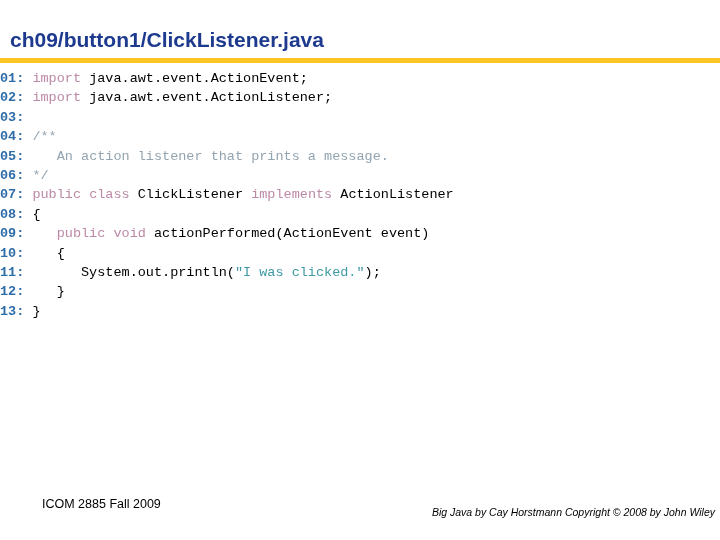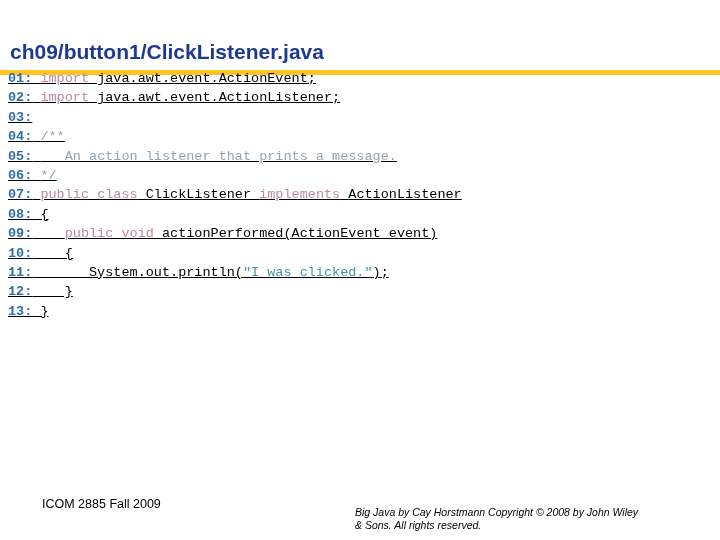--- a/index.html
+++ b/index.html
@@ -12,21 +12,21 @@
     background: #ffffff;
     font-family: "Liberation Sans", sans-serif;
     overflow: hidden;
     position: relative;
   }
 
   
   #slide-header {
     position: absolute;
     left: 0;
-    top: 12px;
+    top: 0;
     width: 720px;
     height: 62px;
   }
   #slide-title {
     position: absolute;
     left: 10px;
     top: 28px;
     font-family: "Liberation Sans", sans-serif;
     font-size: 21px;
     font-weight: bold;
@@ -50,22 +50,21 @@
     top: 69px;
     width: 720px;
     font-family: "Liberation Mono", "DejaVu Sans Mono", monospace;
     font-size: 13.5px;
     line-height: 19.4px;
     white-space: pre;
   }
   .code-line {
     height: 19.4px;
     white-space: pre;
-    padding-left: 8px;
-    text-decoration: underline;
+    padding-left: 0;
   }
   .lineno {
     color: #2f6da8;
     font-weight: bold;
   }
   .kw       { color: #bb89a6; }
   .comment  { color: #93a4b0; }
   .str      { color: #3d99a4; }
   .plain    { color: #000000; }
 
@@ -84,21 +83,21 @@
     font-family: "Liberation Sans", sans-serif;
     font-size: 12.5px;
     color: #000000;
     white-space: nowrap;
   }
   #footer-copyright {
     position: absolute;
     right: 5px;
     top: 20px;
     width: 360px;
-    text-align: left;
+    text-align: right;
     font-family: "Liberation Sans", sans-serif;
     font-style: italic;
     font-size: 10.5px;
     line-height: 13px;
     color: #000000;
   }
 </style>
 </head>
 <body>
 
@@ -106,15 +105,14 @@
   <div id="slide-title">ch09/button1/ClickListener.java</div>
   <div id="title-rule"></div>
 </div>
 
 <div id="code-listing"><div class="code-line"><span class="lineno">01:</span><span class="plain"> </span><span class="kw">import</span><span class="plain"> java.awt.event.ActionEvent;</span></div><div class="code-line"><span class="lineno">02:</span><span class="plain"> </span><span class="kw">import</span><span class="plain"> java.awt.event.ActionListener;</span></div><div class="code-line"><span class="lineno">03:</span></div><div class="code-line"><span class="lineno">04:</span><span class="plain"> </span><span class="comment">/**</span></div><div class="code-line"><span class="lineno">05:</span><span class="plain"> </span><span class="comment">   An action listener that prints a message.</span></div><div class="code-line"><span class="lineno">06:</span><span class="plain"> </span><span class="comment">*/</span></div><div class="code-line"><span class="lineno">07:</span><span class="plain"> </span><span class="kw">public class</span><span class="plain"> ClickListener </span><span class="kw">implements</span><span class="plain"> ActionListener</span></div><div class="code-line"><span class="lineno">08:</span><span class="plain"> {</span></div><div class="code-line"><span class="lineno">09:</span><span class="plain">    </span><span class="kw">public void</span><span class="plain"> actionPerformed(ActionEvent event)</span></div><div class="code-line"><span class="lineno">10:</span><span class="plain">    {</span></div><div class="code-line"><span class="lineno">11:</span><span class="plain">       System.out.println(</span><span class="str">"I was clicked."</span><span class="plain">);</span></div><div class="code-line"><span class="lineno">12:</span><span class="plain">    }</span></div><div class="code-line"><span class="lineno">13:</span><span class="plain"> }</span></div></div>
 
 <div id="slide-footer">
   <div id="footer-course">ICOM 2885 Fall 2009</div>
   <div id="footer-copyright">
     <div>Big Java by Cay Horstmann Copyright © 2008 by John Wiley</div>
-    <div>&amp; Sons.  All rights reserved.</div>
   </div>
 </div>
 
 </body></html>

